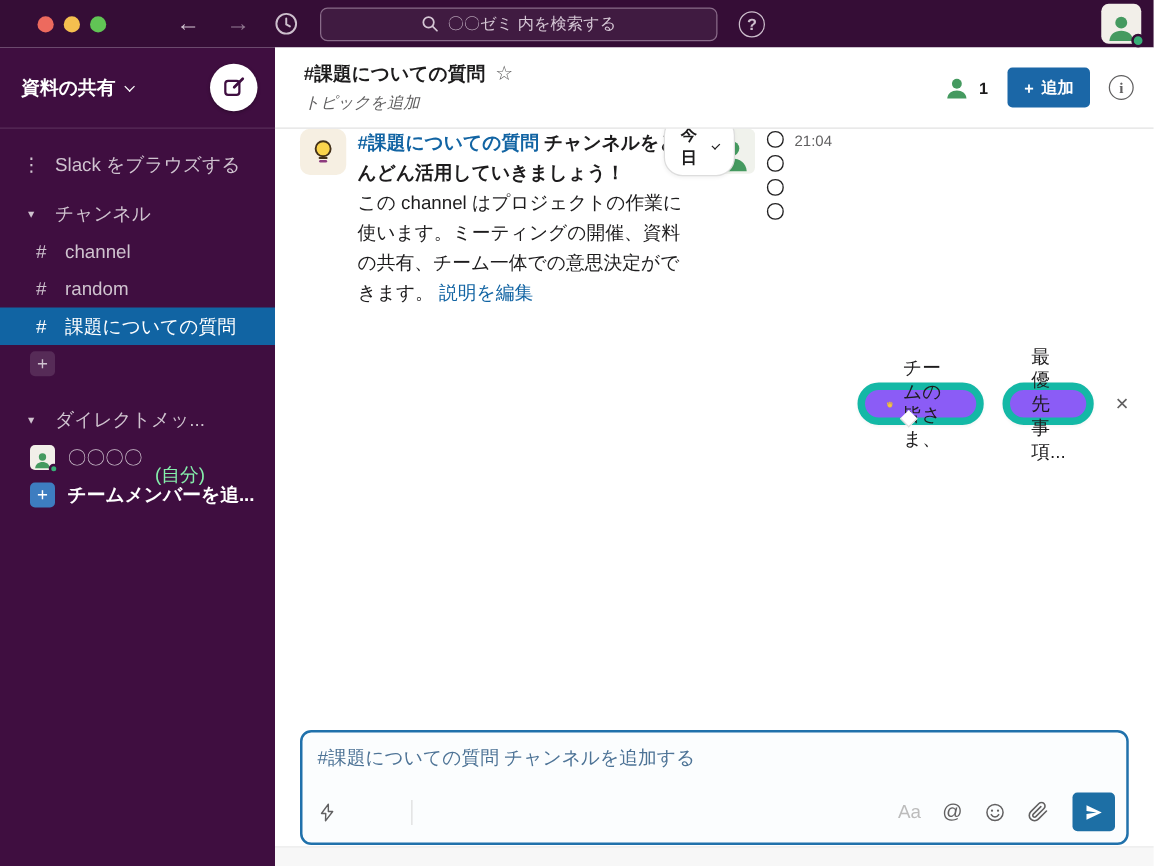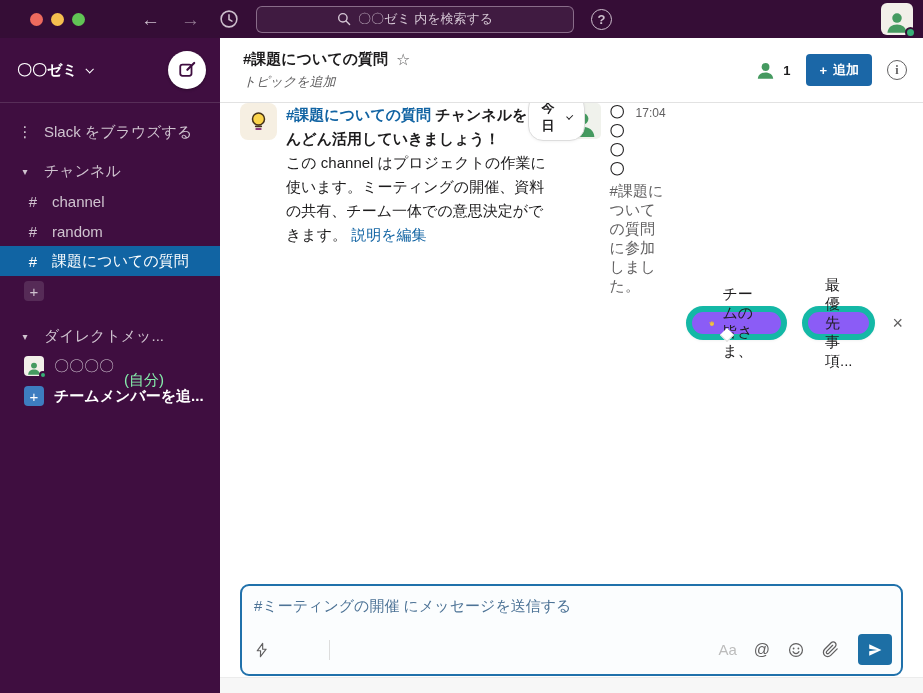--- a/index.html
+++ b/index.html
@@ -132,21 +132,21 @@
         </svg>
       <span class="presence"></span>
     </div>
   </div>
 
   <div class="body-row">
 
     <div class="sidebar">
       <div class="ws-header">
         <span class="ws-name">
-          <span>〇〇ゼミ</span>
+          <span>資料の共有</span>
           <span class="chev"></span>
         </span>
         <span class="compose-btn">
           <svg width="18" height="18" viewBox="0 0 20 20">
               <rect x="2.5" y="4" width="12.5" height="12.5" rx="2.5" fill="none" stroke="#3f0e40" stroke-width="2"></rect>
               <path d="M18 2.2l-7.6 7.6" stroke="#3f0e40" stroke-width="2.4" stroke-linecap="round"></path>
             </svg>
         </span>
       </div>
       <div class="side-list">
@@ -251,23 +251,22 @@
         <div class="msg">
           <div class="msg-avatar">
             <svg viewBox="0 0 24 24" fill="#459a60">
                 <circle cx="12" cy="8.4" r="4.6"></circle>
                 <path d="M2.8 22.5c.4-5.2 4.3-7.9 9.2-7.9s8.8 2.7 9.2 7.9z"></path>
               </svg>
           </div>
           <div>
             <div class="msg-head">
               <span class="msg-author">〇〇〇〇</span>
-              <span class="msg-time">17:04</span>
+              <span class="msg-time">21:04</span>
             </div>
-            <div class="msg-body">#課題についての質問 に参加しました。</div>
           </div>
         </div>
 
         <div class="chips-row">
           <span class="chip tail">
             <svg width="17" height="17" viewBox="0 0 18 18">
               <g fill="#f6c445" stroke="#cda43a" stroke-width="0.6">
                 <rect x="2.6" y="4.2" width="3" height="8" rx="1.5" transform="rotate(-20 4.1 8.2)"></rect>
                 <rect x="6.4" y="2.4" width="3" height="10" rx="1.5" transform="rotate(-8 7.9 7.4)"></rect>
                 <rect x="10" y="2.7" width="3" height="9.4" rx="1.5" transform="rotate(6 11.5 7.4)"></rect>
@@ -279,21 +278,21 @@
           </span>
           <span class="chip">
             <span>最優先事項...</span>
           </span>
           <span class="chip-close">×</span>
         </div>
 
       </div>
 
       <div class="composer">
-        <div class="composer-input">#ミーティングの開催 にメッセージを送信する</div>
+        <div class="composer-input">#課題についての質問 チャンネルを追加する</div>
         <div class="composer-bar">
           <span style="display:flex;">
             <svg width="16" height="18" viewBox="0 0 24 24" fill="none" stroke="#616061" stroke-width="1.7" stroke-linejoin="round">
                 <path d="M13 2L4.8 13.2h5.1L9.6 22l8.6-11.2h-5.2z"></path>
               </svg>
           </span>
           <span class="vline"></span>
           <div class="bar-right">
             <span class="aa">Aa</span>
             <span class="at">@</span>

